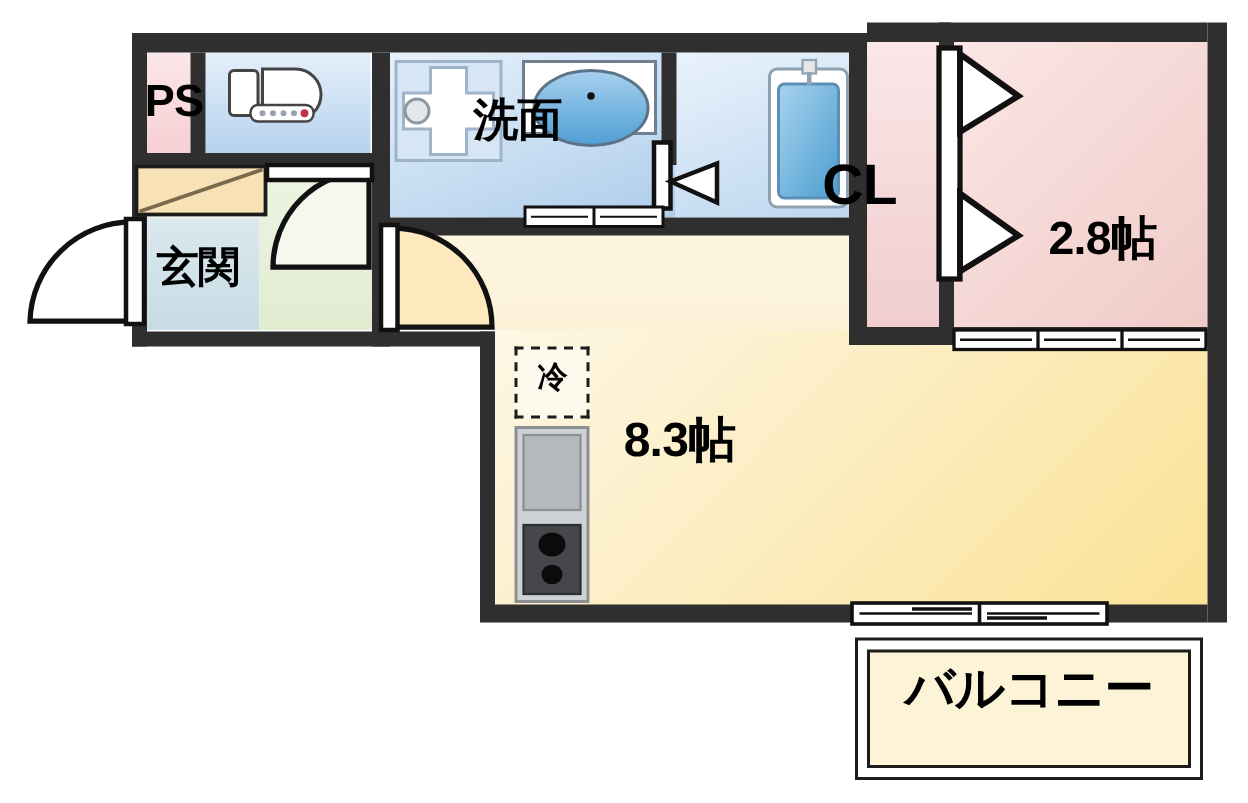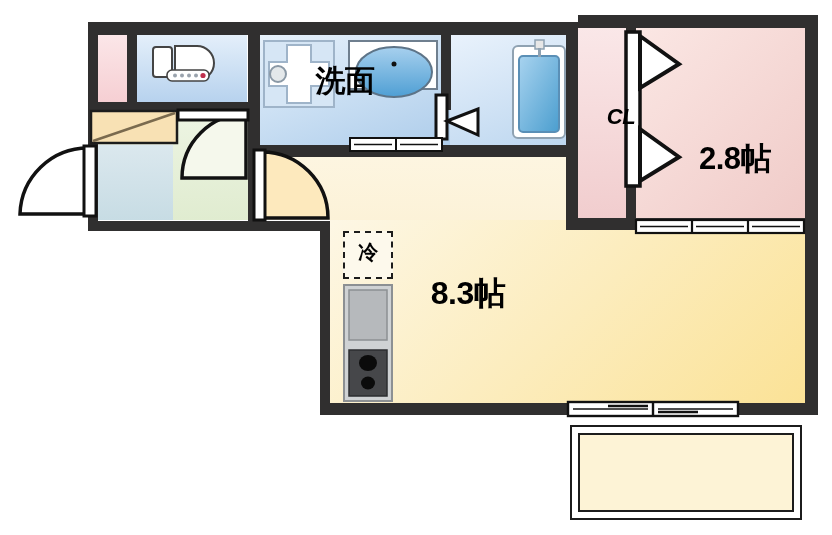--- a/index.html
+++ b/index.html
@@ -248,25 +248,28 @@
     <svg width="170" height="18" viewBox="0 0 170 18">
       <rect x="0" y="2" width="170" height="14" fill="#ffffff" stroke="#111" stroke-width="2.4"></rect>
       <line x1="85" y1="2" x2="85" y2="16" stroke="#111" stroke-width="2.4"></line>
       <line x1="5" y1="9" x2="80" y2="9" stroke="#111" stroke-width="1.6"></line>
       <line x1="90" y1="9" x2="165" y2="9" stroke="#111" stroke-width="1.6"></line>
       <line x1="40" y1="6" x2="80" y2="6" stroke="#111" stroke-width="2.4"></line>
       <line x1="90" y1="12" x2="130" y2="12" stroke="#111" stroke-width="2.4"></line>
     </svg>
   </div>
 
+  <div class="lbl" style="left:86px;top:52px;width:60px;font-size:30px;">PS</div>
 
   <div class="lbl" style="left:300px;top:65px;width:90px;font-size:30px;">洗面</div>
 
-  <div class="lbl" style="left:594px;top:105px;width:54px;font-size:22px;font-style:italic;">CL</div>
+  <div class="lbl" style="left:546px;top:105px;width:54px;font-size:38px;">CL</div>
 
   <div class="lbl" style="left:670px;top:143px;width:130px;font-size:31px;">2.8帖</div>
 
-  <div class="lbl" style="left:413px;top:277px;width:110px;font-size:32px;">8.3帖</div>
-
-
-
+  <div class="lbl" style="left:398px;top:277px;width:110px;font-size:32px;">8.3帖</div>
+
+  <div class="lbl" style="left:92px;top:163px;width:80px;font-size:28px;">玄関</div>
+
+
+  <div class="lbl" style="left:578px;top:442px;width:216px;font-size:33px;">バルコニー</div>
 
 </div>
 
 </body></html>

